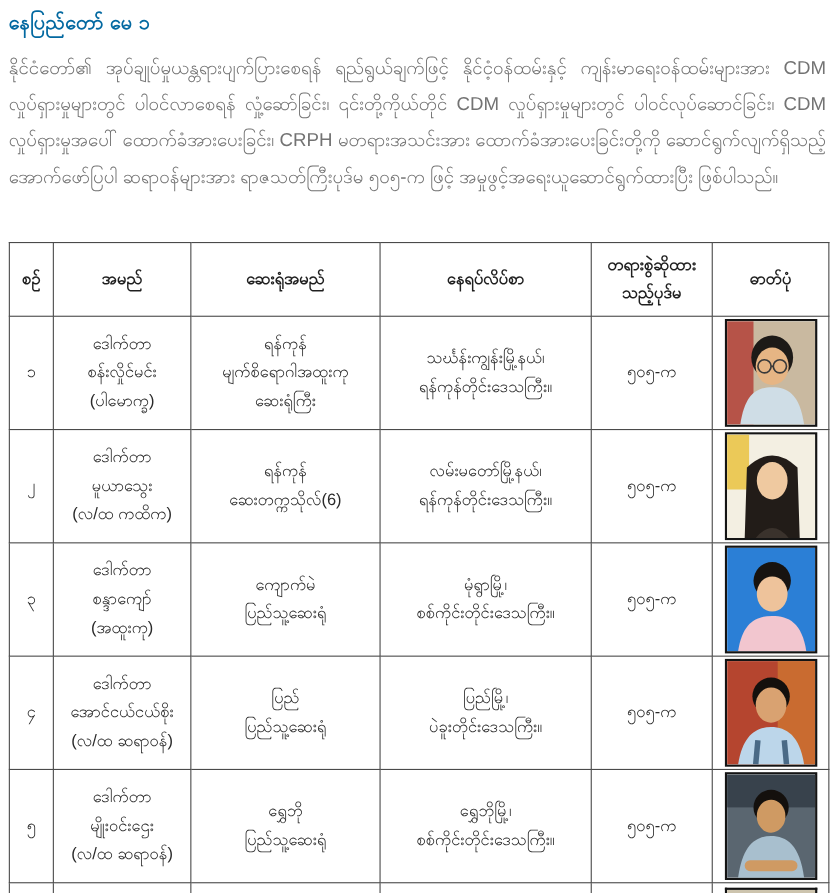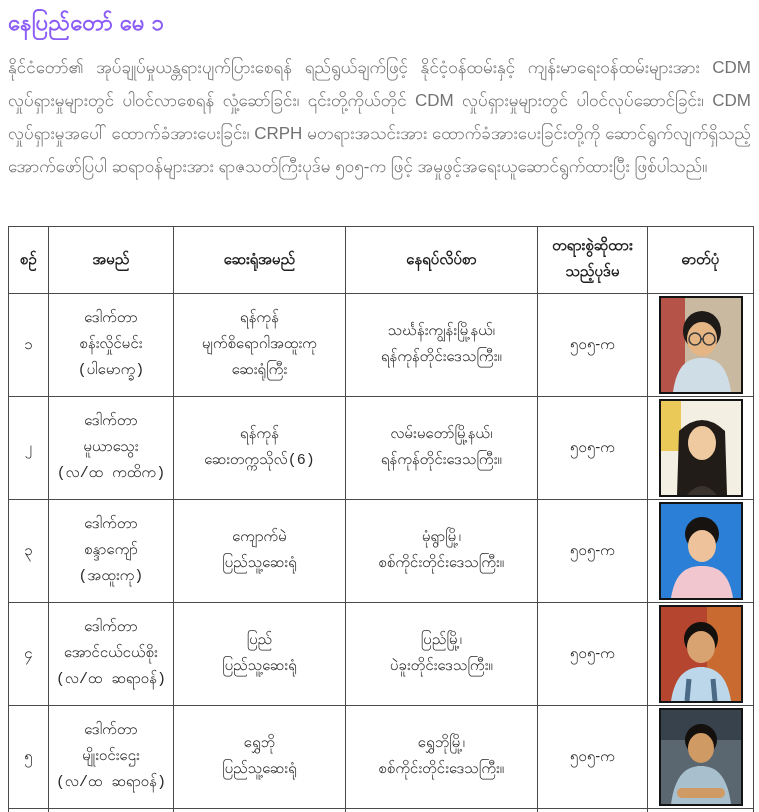--- a/index.html
+++ b/index.html
@@ -3,39 +3,39 @@
 <meta charset="utf-8">
 <style>
   html,body{margin:0;padding:0;}
   body{
     width:759px;height:812px;overflow:hidden;background:#ffffff;
     font-family:"Liberation Sans","DejaVu Sans",sans-serif;
     color:#262626;position:relative;
   }
   .page{padding:6px 8px 0 8px;}
   .dateline{
-    font-size:22px;font-weight:bold;margin:2px 0 10px 0;color:#8b5cf6;
+    font-size:18px;font-weight:bold;margin:2px 0 10px 0;color:#0369a1;
     letter-spacing:0.5px;
   }
   .body-text{
     font-size:17px;line-height:33px;text-align:justify;color:#737373;
     height:165px;overflow:hidden;margin-bottom:10px;
   }
   table.roster{
     border-collapse:collapse;table-layout:fixed;width:745px;
   }
   table.roster th, table.roster td{
     border:1px solid #4a4a4a;text-align:center;vertical-align:middle;
     padding:2px;overflow:hidden;
   }
   table.roster th{font-weight:bold;font-size:15px;height:62px;color:#1f1f1f;}
   table.roster td{font-size:15px;color:#2a2a2a;}
   tr.data-row{height:103px;}
   tr.partial-row{height:14px;}
-  .cell-line{display:block;line-height:26px;font-family:Liberation Mono, monospace;}
+  .cell-line{display:block;line-height:26px;}
   .avatar-frame{
     width:80px;height:94px;border:2px solid #141414;margin:0 auto;
     display:block;background:#fff;
   }
   .avatar-frame svg{display:block;width:100%;height:100%;}
   .partial-frame{height:10px;border-bottom:none;margin-top:2px;}
 </style>
 </head>
 <body>
 

